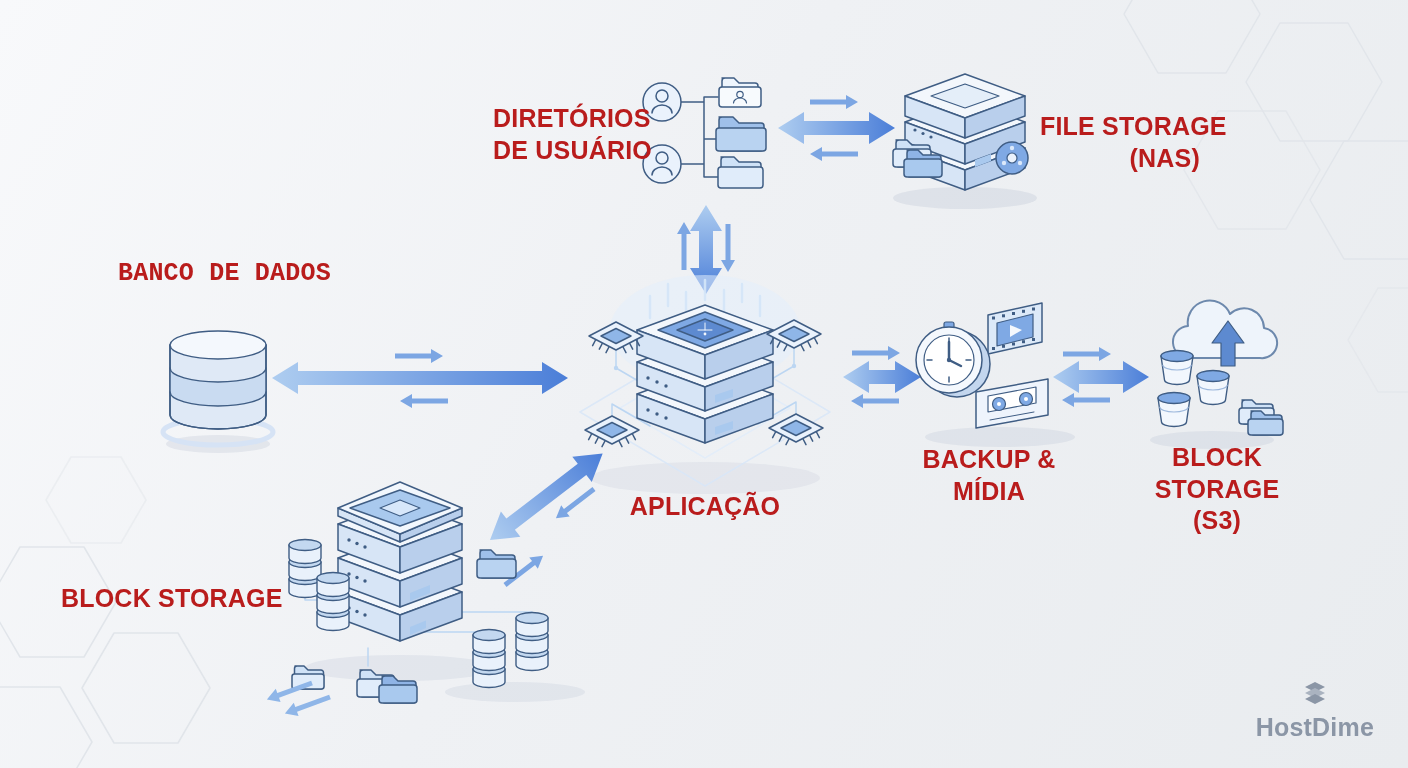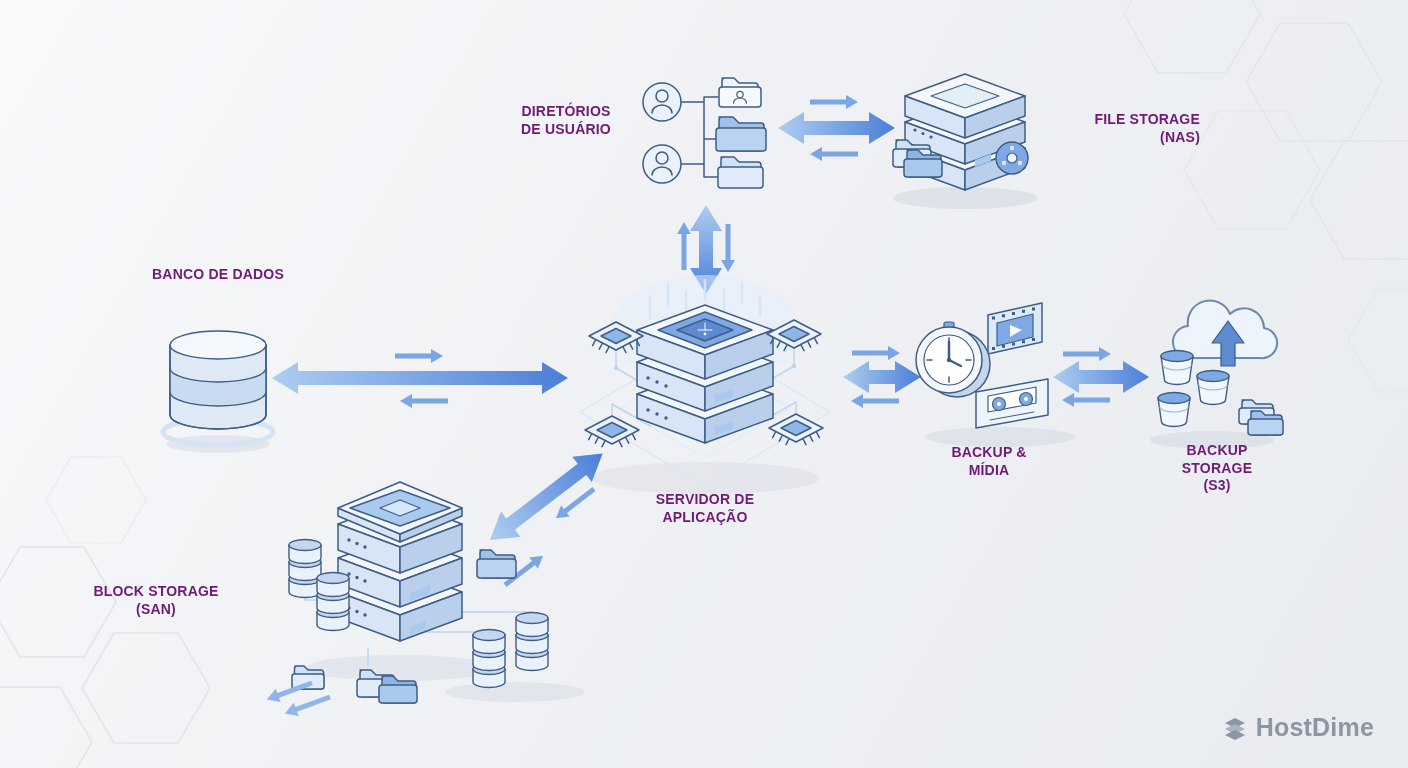--- a/index.html
+++ b/index.html
@@ -4,28 +4,28 @@
 <style>
   * { margin:0; padding:0; box-sizing:border-box; }
   html,body { width:1408px; height:768px; overflow:hidden; }
   body {
     position:relative;
     font-family:"Liberation Sans", sans-serif;
     background:linear-gradient(120deg,#f8f9fb 0%,#eff1f4 45%,#e9ecef 100%);
   }
   .layer { position:absolute; left:0; top:0; width:1408px; height:768px; }
   .label {
-    position:absolute; color:#701a75; font-weight:bold; font-size:14px;
+    position:absolute; color:#b91c1c; font-weight:bold; font-size:25px;
     line-height:1.26; text-align:center; letter-spacing:0.2px; white-space:nowrap;
   }
   .label.align-left { text-align:right; }
   .logo {
     position:absolute; right:34px; bottom:26px;
     display:flex; align-items:center; gap:8px;
-    color:#8b96a6; font-weight:bold; font-size:25px; letter-spacing:0.2px;
+    color:#8b96a6; font-weight:bold; font-size:25px; letter-spacing:0.2px;flex-direction:column;
   }
 </style>
 </head>
 <body>
 
 <svg class="layer" width="1408" height="768" viewBox="0 0 1408 768" stroke-linejoin="round" stroke-linecap="round">
   <defs>
     <linearGradient id="gA" x1="0" y1="0" x2="1" y2="0">
       <stop offset="0" stop-color="#aecdf0"></stop>
         <stop offset="1" stop-color="#4b7ed8"></stop>
@@ -375,41 +375,39 @@
 <div class="label" style="left:493px;top:103px;width:146px;">
   <div>DIRETÓRIOS</div>
   <div>DE USUÁRIO</div>
 </div>
 
 <div class="label align-left" style="left:1040px;top:111px;width:160px;">
   <div>FILE STORAGE</div>
   <div>(NAS)</div>
 </div>
 
-<div class="label" style="left:118px;top:266px;width:200px;">
+<div class="label" style="left:118px;top:258px;width:200px;font-family:Liberation Mono, monospace;">
   <div>BANCO DE DADOS</div>
 </div>
 
 <div class="label" style="left:622px;top:491px;width:166px;">
-  <div>SERVIDOR DE</div>
   <div>APLICAÇÃO</div>
 </div>
 
 <div class="label" style="left:61px;top:583px;width:190px;">
   <div>BLOCK STORAGE</div>
-  <div>(SAN)</div>
 </div>
 
 <div class="label" style="left:915px;top:444px;width:148px;">
   <div>BACKUP &amp;</div>
   <div>MÍDIA</div>
 </div>
 
 <div class="label" style="left:1152px;top:442px;width:130px;">
-  <div>BACKUP</div>
+  <div>BLOCK</div>
   <div>STORAGE</div>
   <div>(S3)</div>
 </div>
 
 <div class="logo">
   <svg width="26" height="26" viewBox="0 0 26 26">
     <path d="M3,8 L13,3 L23,8 L13,13 z" fill="#8b96a6"></path>
     <path d="M3,14 L13,9 L23,14 L13,19 z" fill="#aab3c0"></path>
     <path d="M3,20 L13,15 L23,20 L13,25 z" fill="#8b96a6"></path>
   </svg>

